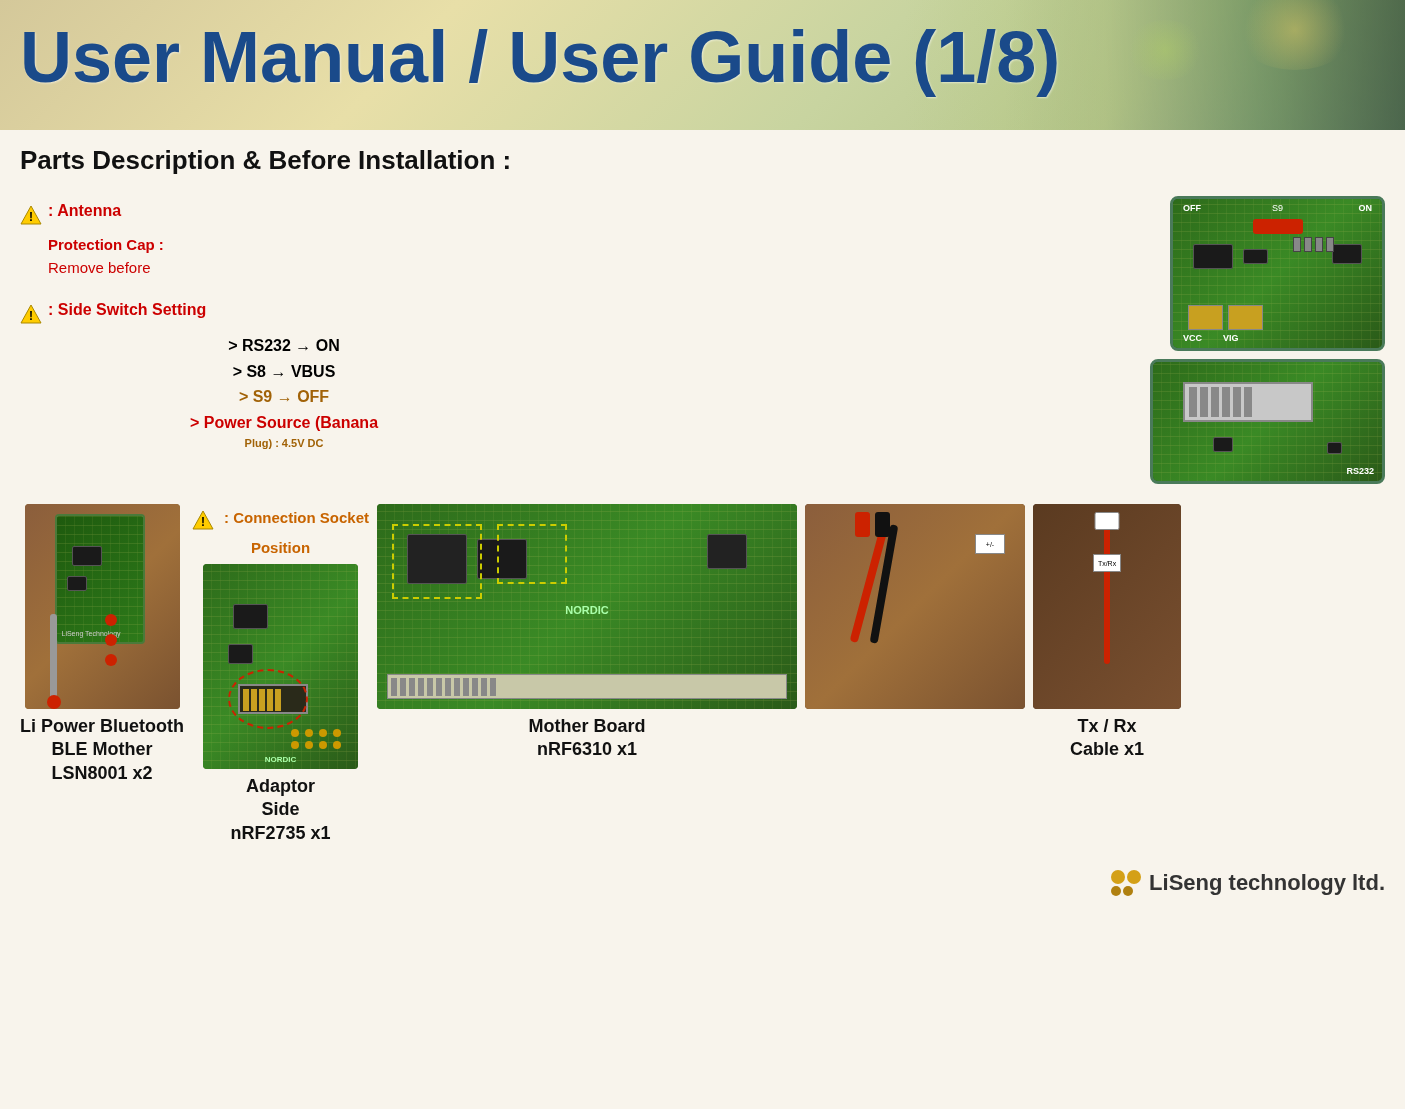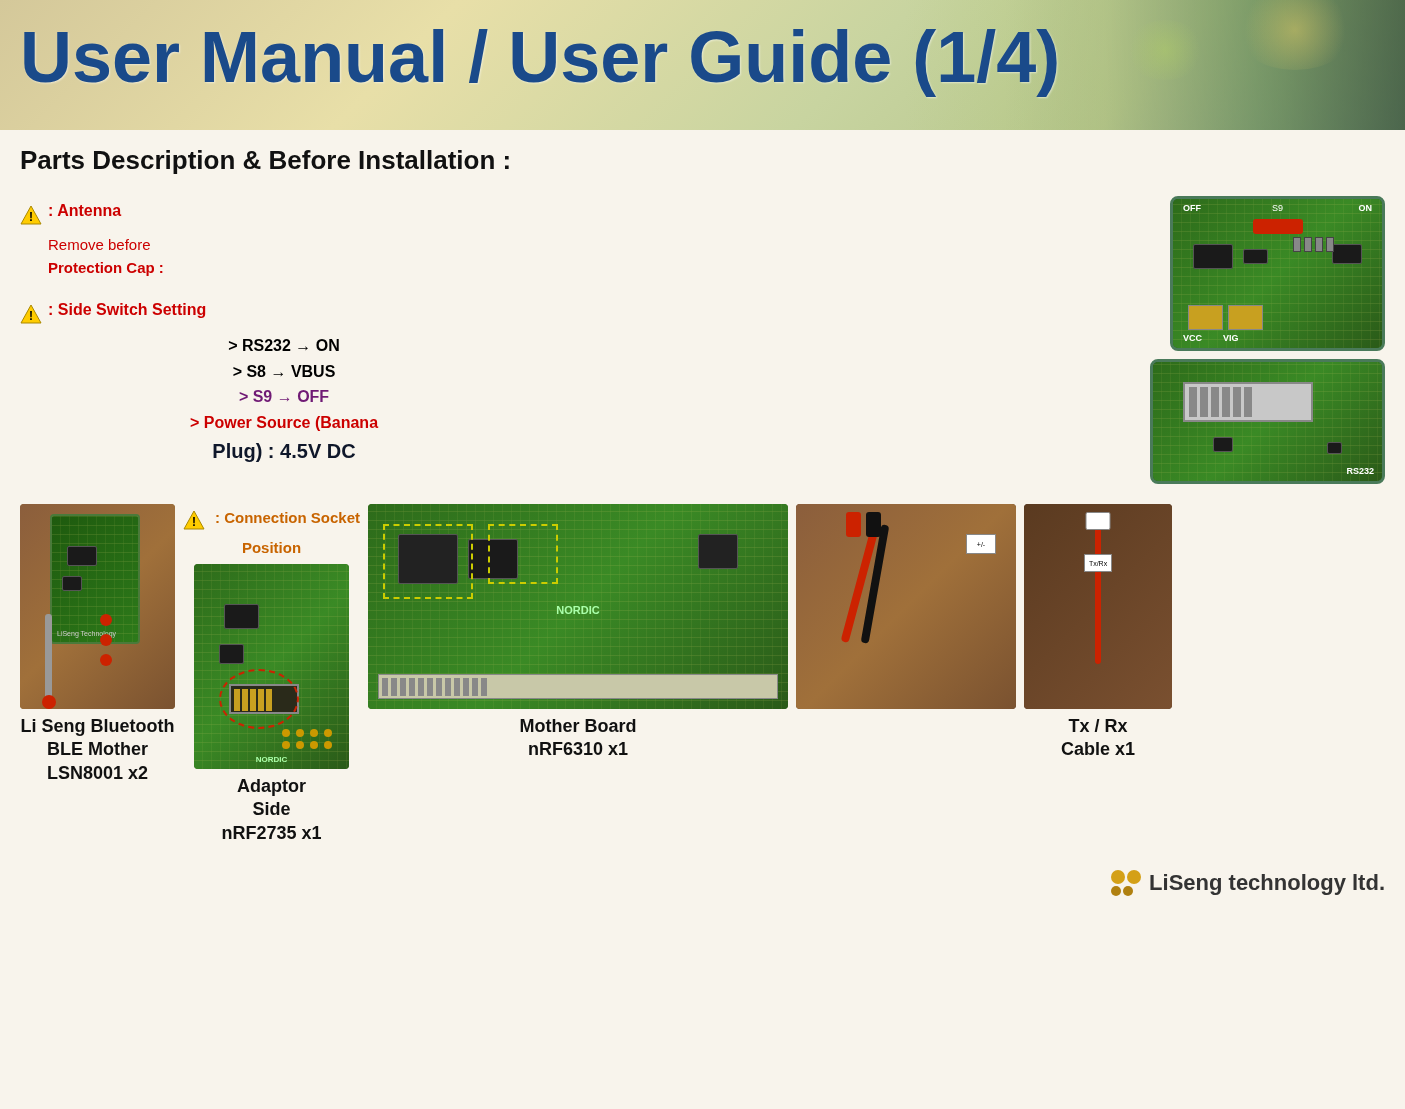--- a/index.html
+++ b/index.html
@@ -304,21 +304,21 @@
 
 <div class="page-wrapper">
 
   <div class="top-area">
     <div class="header-bg"></div>
 
     <div style="position:absolute;top:0;right:0;width:500px;height:130px;background:linear-gradient(90deg, transparent 0%, rgba(180,200,120,0.4) 40%, rgba(100,140,80,0.5) 70%, rgba(60,90,50,0.6) 100%);z-index:1;"></div>
     <div style="position:absolute;top:-10px;right:50px;width:120px;height:80px;background:radial-gradient(circle, rgba(220,200,100,0.5) 0%, transparent 70%);border-radius:50%;z-index:1;"></div>
     <div style="position:absolute;top:20px;right:200px;width:80px;height:60px;background:radial-gradient(circle, rgba(180,210,100,0.4) 0%, transparent 70%);border-radius:50%;z-index:1;"></div>
 
-    <h1 class="page-title">User Manual / User Guide (1/4)</h1>
+    <h1 class="page-title">User Manual / User Guide (1/8)</h1>
   </div>
 
   <div class="content-area">
 
     <div class="section-header">Parts Description  &amp; Before Installation :</div>
 
     <div class="row-top">
 
       <div class="row-top-left">
         <div class="annotation-group">
@@ -326,47 +326,47 @@
 
             <span style="display:inline-block;margin-top:2px;">
               <svg width="22" height="22" viewBox="0 0 22 22">
                 <polygon points="11,2 21,20 1,20" fill="#ffcc00" stroke="#aa8800" stroke-width="1"></polygon>
                 <text x="11" y="17" text-anchor="middle" font-size="12" font-weight="bold" fill="#000">!</text>
               </svg>
             </span>
             <span class="ann-title">: Antenna</span>
           </div>
           <div style="margin-left:28px;">
+            <div class="ann-text" style="font-weight:bold;">Protection Cap :</div>
             <div class="ann-text">Remove before</div>
-            <div class="ann-text" style="font-weight:bold;">Protection Cap :</div>
           </div>
         </div>
 
         <div class="annotation-group" style="margin-top: 10px;">
           <div class="ann-line">
             <span style="display:inline-block;margin-top:2px;">
               <svg width="22" height="22" viewBox="0 0 22 22">
                 <polygon points="11,2 21,20 1,20" fill="#ffcc00" stroke="#aa8800" stroke-width="1"></polygon>
                 <text x="11" y="17" text-anchor="middle" font-size="12" font-weight="bold" fill="#000">!</text>
               </svg>
             </span>
             <span class="ann-title">:  Side Switch Setting</span>
           </div>
           <div style="margin-left:28px;text-align:center;">
             <div style="font-size:16px;font-weight:bold;color:#000;line-height:1.6;">
               <span style="color:#000;">&gt; RS232 </span><span style="color:#000;">→ </span><strong>ON</strong>
             </div>
             <div style="font-size:16px;font-weight:bold;color:#000;line-height:1.6;">
               <span>&gt; S8 → </span><strong>VBUS</strong>
             </div>
-            <div style="font-size:16px;font-weight:bold;color:#701a75;line-height:1.6;">
+            <div style="font-size:16px;font-weight:bold;color:#a16207;line-height:1.6;">
               <span>&gt; S9 → </span><strong>OFF</strong>
             </div>
             <div style="font-size:16px;font-weight:bold;color:#cc0000;line-height:1.6;">&gt; Power Source (Banana</div>
-            <div style="font-size:20px;font-weight:bold;color:#0f172a;line-height:1.6;">Plug) : 4.5V DC</div>
+            <div style="font-size:11px;font-weight:bold;color:#a16207;line-height:1.6;">Plug) : 4.5V DC</div>
           </div>
         </div>
       </div>
 
       <div class="row-top-right">
 
         <div class="board-container">
           <div class="board-inner">
 
             <div class="pcb-green"></div>
@@ -432,21 +432,21 @@
           </div>
 
           <div class="antenna" style="left:25px;bottom:5px;height:90px;width:7px;background:#999;border-radius:3px;"></div>
           <div class="antenna-ball" style="bottom:0px;left:22px;"></div>
 
           <div style="position:absolute;top:110px;left:80px;width:12px;height:12px;background:#cc2200;border-radius:50%;"></div>
           <div style="position:absolute;top:130px;left:80px;width:12px;height:12px;background:#cc2200;border-radius:50%;"></div>
           <div style="position:absolute;top:150px;left:80px;width:12px;height:12px;background:#cc2200;border-radius:50%;"></div>
         </div>
         <div class="caption">
-          <div>Li Seng Bluetooth</div>
+          <div>Li Power Bluetooth</div>
           <div>BLE Mother</div>
           <div>LSN8001 x2</div>
         </div>
       </div>
 
       <div class="img-col" style="position:relative;">
 
         <div class="socket-ann" style="margin-bottom:8px;">
           <div class="ann-line" style="justify-content:center;">
             <span>

